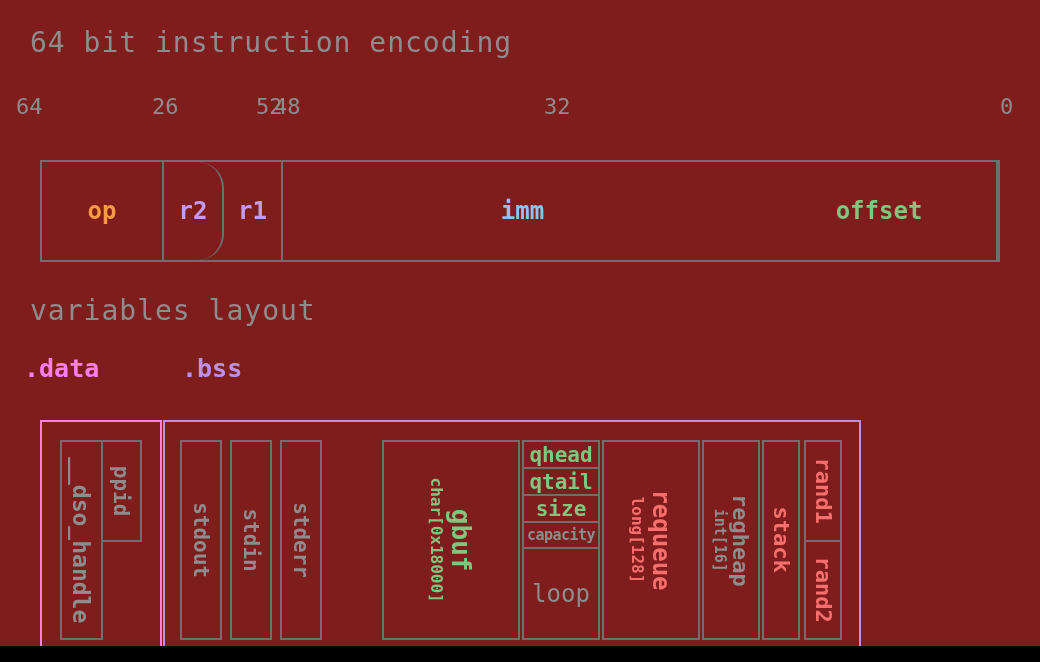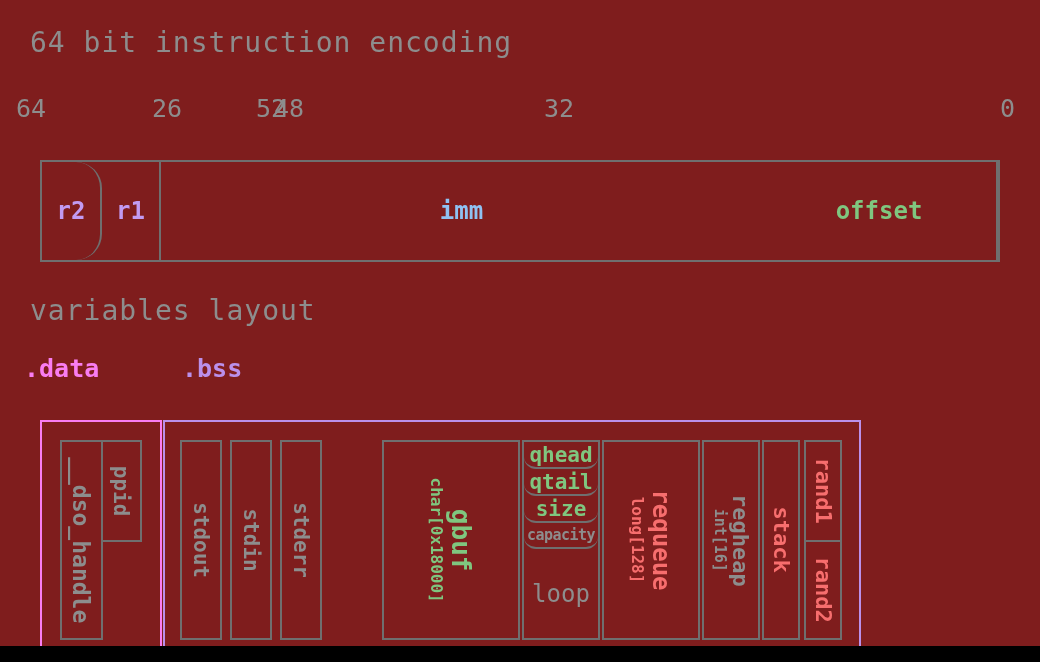--- a/index.html
+++ b/index.html
@@ -4,21 +4,21 @@
 <style>
   html,body{margin:0;padding:0;background:#000;}
   .canvas{
     position:relative;width:1040px;height:646px;background:#7f1d1d;overflow:hidden;
     font-family:"DejaVu Sans Mono", monospace;
   }
   .t{position:absolute;white-space:nowrap;}
   .title{font-size:28px;letter-spacing:1px;color:#8d8d8d;}
   .title-enc{left:30px;top:26px;}
   .title-var{left:30px;top:294px;}
-  .bit{font-size:25px;color:#8d8d8d;top:94px;}
+  .bit{font-size:22px;color:#8d8d8d;top:94px;}
   .bit0{left:16px;} .bit1{left:152px;} .bit2{left:212px;margin-left:44px;}
   .bit3{left:274px;} .bit4{left:544px;} .bit5{left:1000px;}
 
   .encbox{
     position:absolute;left:40px;top:160px;width:960px;height:102px;
     border:2px solid #6f6f6f;box-sizing:border-box;display:flex;
   }
   .field{
     display:flex;align-items:center;justify-content:center;
     font-size:24px;font-weight:bold;box-sizing:border-box;
@@ -60,41 +60,42 @@
   .gbuf-type{font-size:16px;font-weight:bold;color:#7fc67f;}
   .req-name{font-size:24px;font-weight:bold;color:#f76e6e;}
   .req-type{font-size:16px;font-weight:bold;color:#f76e6e;}
   .reg-name{font-size:22px;font-weight:bold;color:#8d8d8d;}
   .reg-type{font-size:15px;font-weight:bold;color:#8d8d8d;}
   .stack-name{font-size:22px;font-weight:bold;color:#f76e6e;}
   .rand-name{font-size:22px;font-weight:bold;color:#f76e6e;}
 
   .qrow{
     display:flex;align-items:center;justify-content:center;
-    border-bottom:2px solid #6f6f6f;box-sizing:border-box;border-radius:12px;
+    border-bottom:2px solid #6f6f6f;box-sizing:border-box;
   }
   .qh{height:27px;font-size:21px;font-weight:bold;color:#7fc67f;}
   .qcap{height:26px;font-size:15px;font-weight:bold;color:#8d8d8d;letter-spacing:-0.5px;}
   .qloop{flex:1;border-bottom:none;font-size:24px;color:#8d8d8d;}
 </style>
 </head>
 <body>
 
 <div class="canvas">
 
   <div class="t title title-enc">64 bit instruction encoding</div>
 
   <div class="t bit bit0">64</div>
   <div class="t bit bit1">26</div>
   <div class="t bit bit2">52</div>
   <div class="t bit bit3">48</div>
   <div class="t bit bit4">32</div>
   <div class="t bit bit5">0</div>
 
   <div class="encbox">
+    <div class="field sep f-op">op</div>
     <div class="field sep f-r2">r2</div>
     <div class="field sep f-r1">r1</div>
     <div class="field f-imm">imm</div>
     <div class="field sep f-offset">offset</div>
   </div>
 
   <div class="t title title-var">variables layout</div>
 
   <div class="t seclabel lab-data">.data</div>
   <div class="t seclabel lab-bss">.bss</div>

